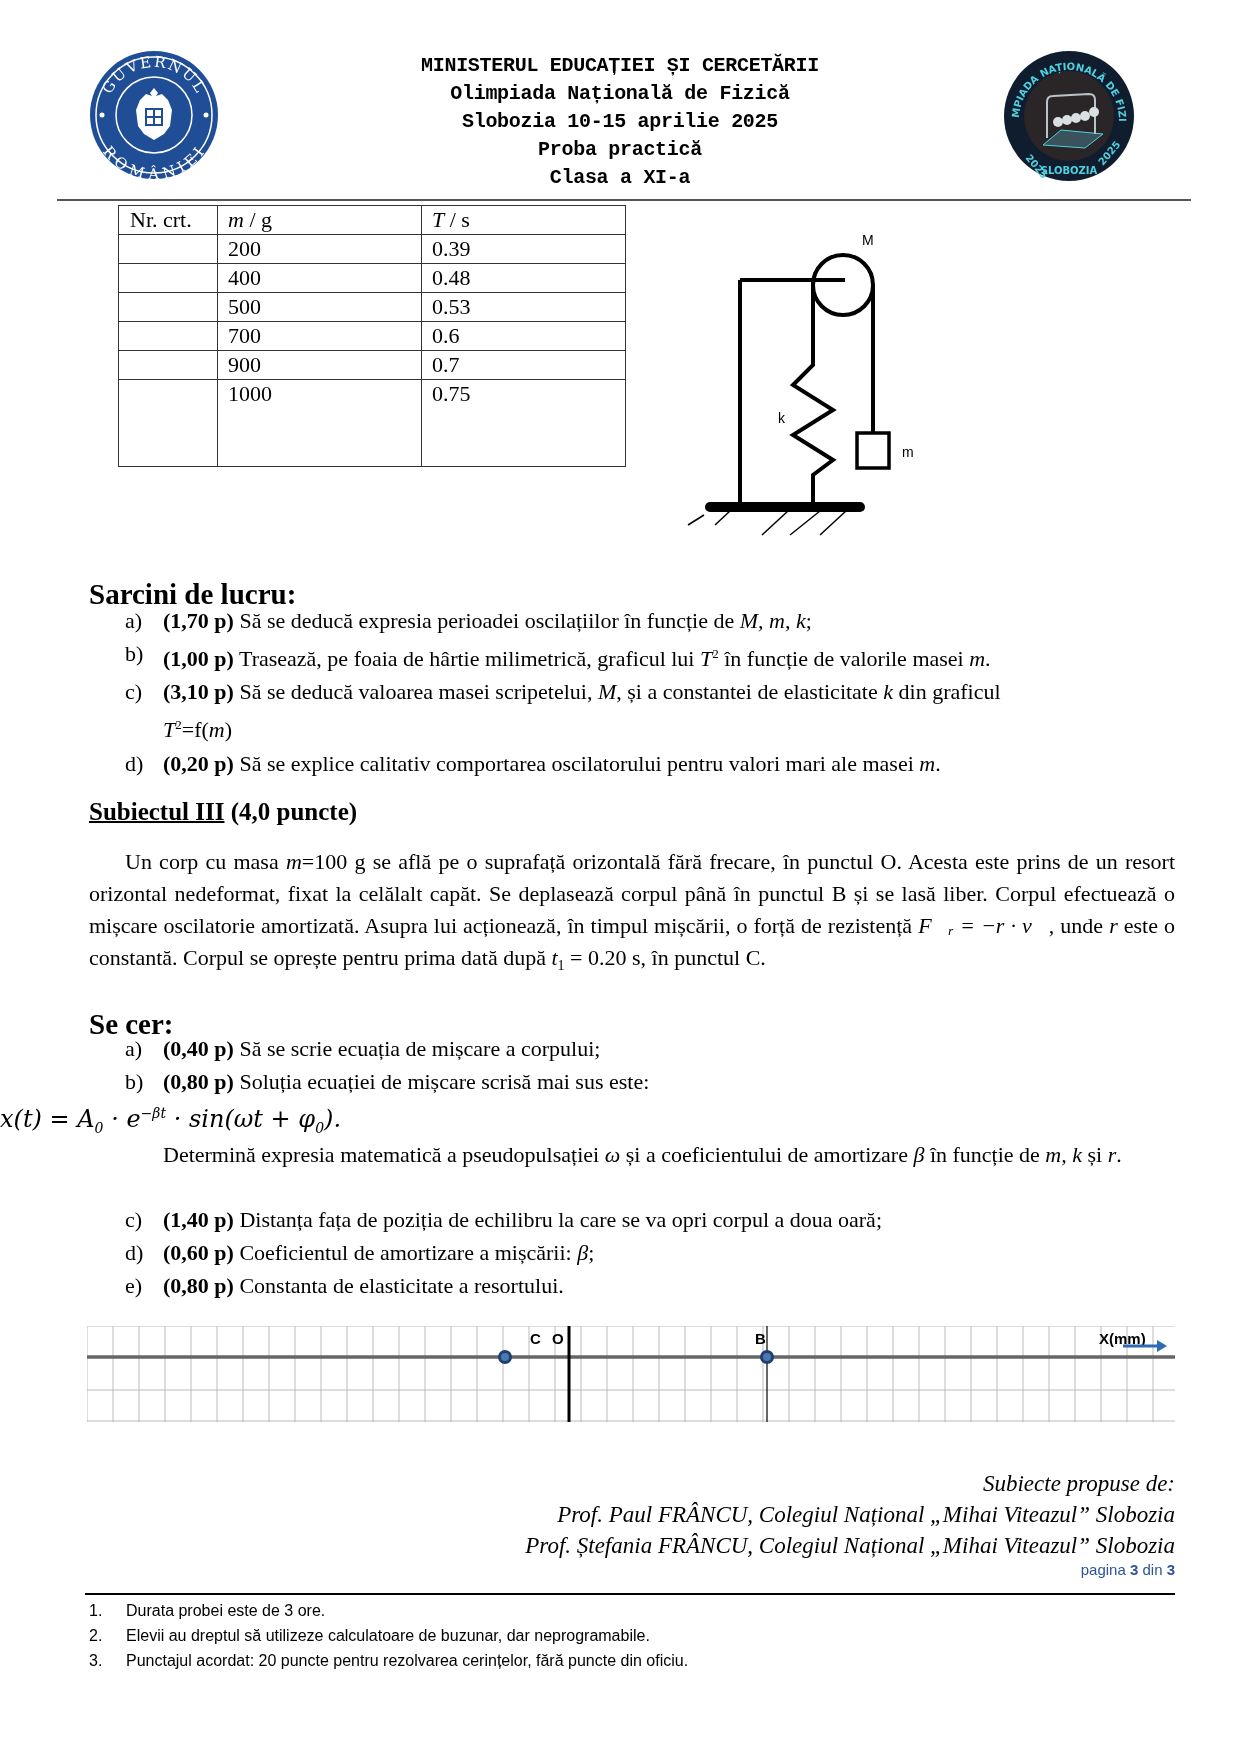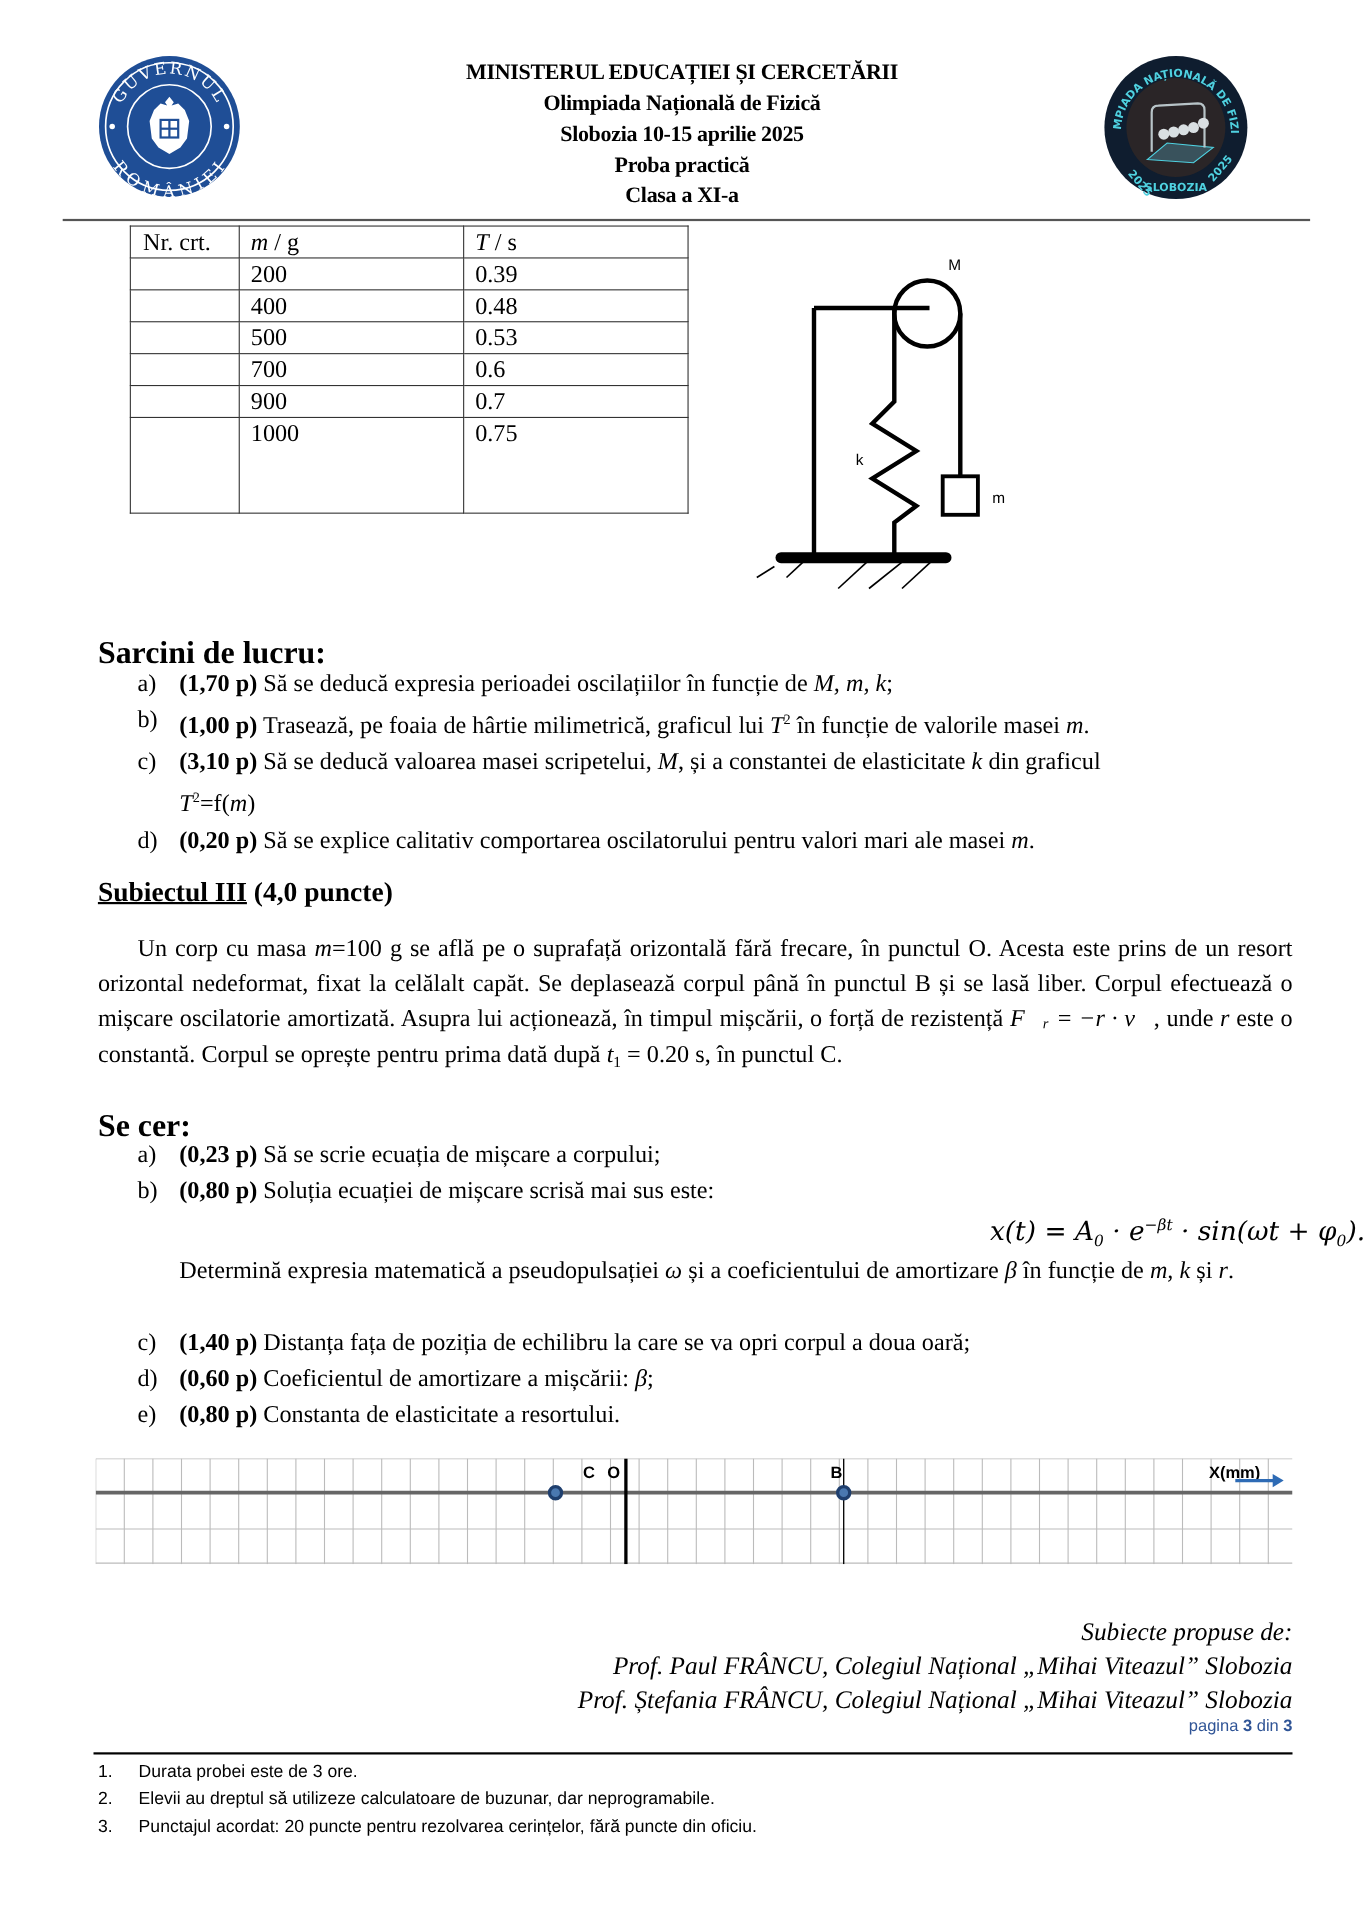--- a/index.html
+++ b/index.html
@@ -1,41 +1,41 @@
 <!DOCTYPE html>
 <html><head>
 <meta charset="utf-8">
 <style>
   html, body { margin:0; padding:0; background:#fff; }
   body { width:1241px; height:1755px; position:relative; overflow:hidden; color:#000;
          font-family:"Liberation Serif", serif; }
   .abs { position:absolute; }
   .header-title { position:absolute; left:340px; width:560px; top:52px; text-align:center;
-         font-family:Liberation Serif, serif; font-weight:bold; font-size:20px; line-height:28px; }
+         font-family:Liberation Mono, monospace; font-weight:bold; font-size:20px; line-height:28px; }
   .header-title div { letter-spacing:-0.3px; }
   .hdr-rule { position:absolute; left:57px; right:50px; top:199px; height:2px; background:#555; }
   .logo-left { position:absolute; left:89px; top:50px; width:130px; height:130px; }
   .logo-right { position:absolute; left:1003px; top:50px; width:132px; height:132px; }
   table.data { position:absolute; left:118px; top:205px; border-collapse:collapse;
          font-size:22px; font-family:"Liberation Serif", serif; }
   table.data td { border:1.5px solid #333; padding:0 10px; height:28px; line-height:28px; vertical-align:top; }
   table.data td.c1 { width:77px;padding-left:11px; }
   table.data td.c2 { width:183px; }
   table.data td.c3 { width:183px; }
   table.data tr.last td { height:86px; }
   .diagram { position:absolute; left:650px; top:225px; width:290px; height:320px; }
   .sec-head { font-weight:bold; font-size:29px; }
   .list { position:absolute; left:125px; font-size:22px; line-height:33px; }
   .list .item { position:relative; padding-left:38px; }
   .list .item .lbl { position:absolute; left:0; }
   .list .item b { font-weight:bold; }
   .subj { position:absolute; left:89px; top:798px; font-size:25px; font-weight:bold; }
   .subj u { text-decoration:underline; text-decoration-thickness:2px; }
   .para { position:absolute; left:89px; width:1086px; top:846px; font-size:22px; line-height:32px; text-align:justify; }
-  .formula { position:absolute; left:0; width:1241px; text-align:right; top:1105px; font-size:24px; font-family:"DejaVu Serif", serif; }
+  .formula { position:absolute; left:0; width:1241px; text-align:left; top:1105px; font-size:24px; font-family:"DejaVu Serif", serif; }
   .grid { position:absolute; left:87px; top:1326px; width:1088px; height:96px; }
   .signature { position:absolute; right:66px; top:1468px; text-align:right; font-style:italic; font-size:23px; line-height:31px; }
   .pagenum { position:absolute; right:66px; top:1561px; font-family:"Liberation Sans", sans-serif; font-size:15px; color:#2f5496; }
   .foot-rule { position:absolute; left:85px; right:66px; top:1593px; height:1.5px; background:#000; }
   .footnotes { position:absolute; left:89px; top:1598px; font-family:"Liberation Sans", sans-serif; font-size:16px; line-height:25px; }
   .footnotes .fn { position:relative; padding-left:37px; }
   .footnotes .fn .n { position:absolute; left:0; }
   i { font-style:italic; }
 </style>
 </head>
@@ -184,21 +184,21 @@
 <div class="subj"><u>Subiectul III</u><span> (4,0 puncte)</span></div>
 
 <div class="para">
   <span style="display:inline-block; width:36px;"></span><span>Un corp cu masa </span><i>m</i><span>=100 g se află pe o suprafață orizontală fără frecare, în punctul O. Acesta este prins de un resort orizontal nedeformat, fixat la celălalt capăt. Se deplasează corpul până în punctul B și se lasă liber. Corpul efectuează o mișcare oscilatorie amortizată. Asupra lui acționează, în timpul mișcării, o forță de rezistență </span><i>F⃗ᵣ = −r · v⃗</i><span>, unde </span><i>r</i><span> este o constantă. Corpul se oprește pentru prima dată după </span><i>t</i><sub style="font-size:14px;">1</sub><span> = 0.20 s, în punctul C.</span>
 </div>
 
 <div class="abs sec-head" style="left:89px; top:1008px;">Se cer:</div>
 
 <div class="list" style="top:1032px;">
   <div class="item">
-    <span class="lbl">a)</span><b>(0,23 p)</b><span> Să se scrie ecuația de mișcare a corpului;</span>
+    <span class="lbl">a)</span><b>(0,40 p)</b><span> Să se scrie ecuația de mișcare a corpului;</span>
   </div>
   <div class="item">
     <span class="lbl">b)</span><b>(0,80 p)</b><span> Soluția ecuației de mișcare scrisă mai sus este:</span>
   </div>
 </div>
 
 <div class="formula">
   <i><span>x(t) = A</span><sub style="font-size:14px;">0</sub><span> · e</span><sup style="font-size:14px;">−βt</sup><span> · sin(ωt + φ</span><sub style="font-size:14px;">0</sub><span>).</span></i>
 </div>
 

